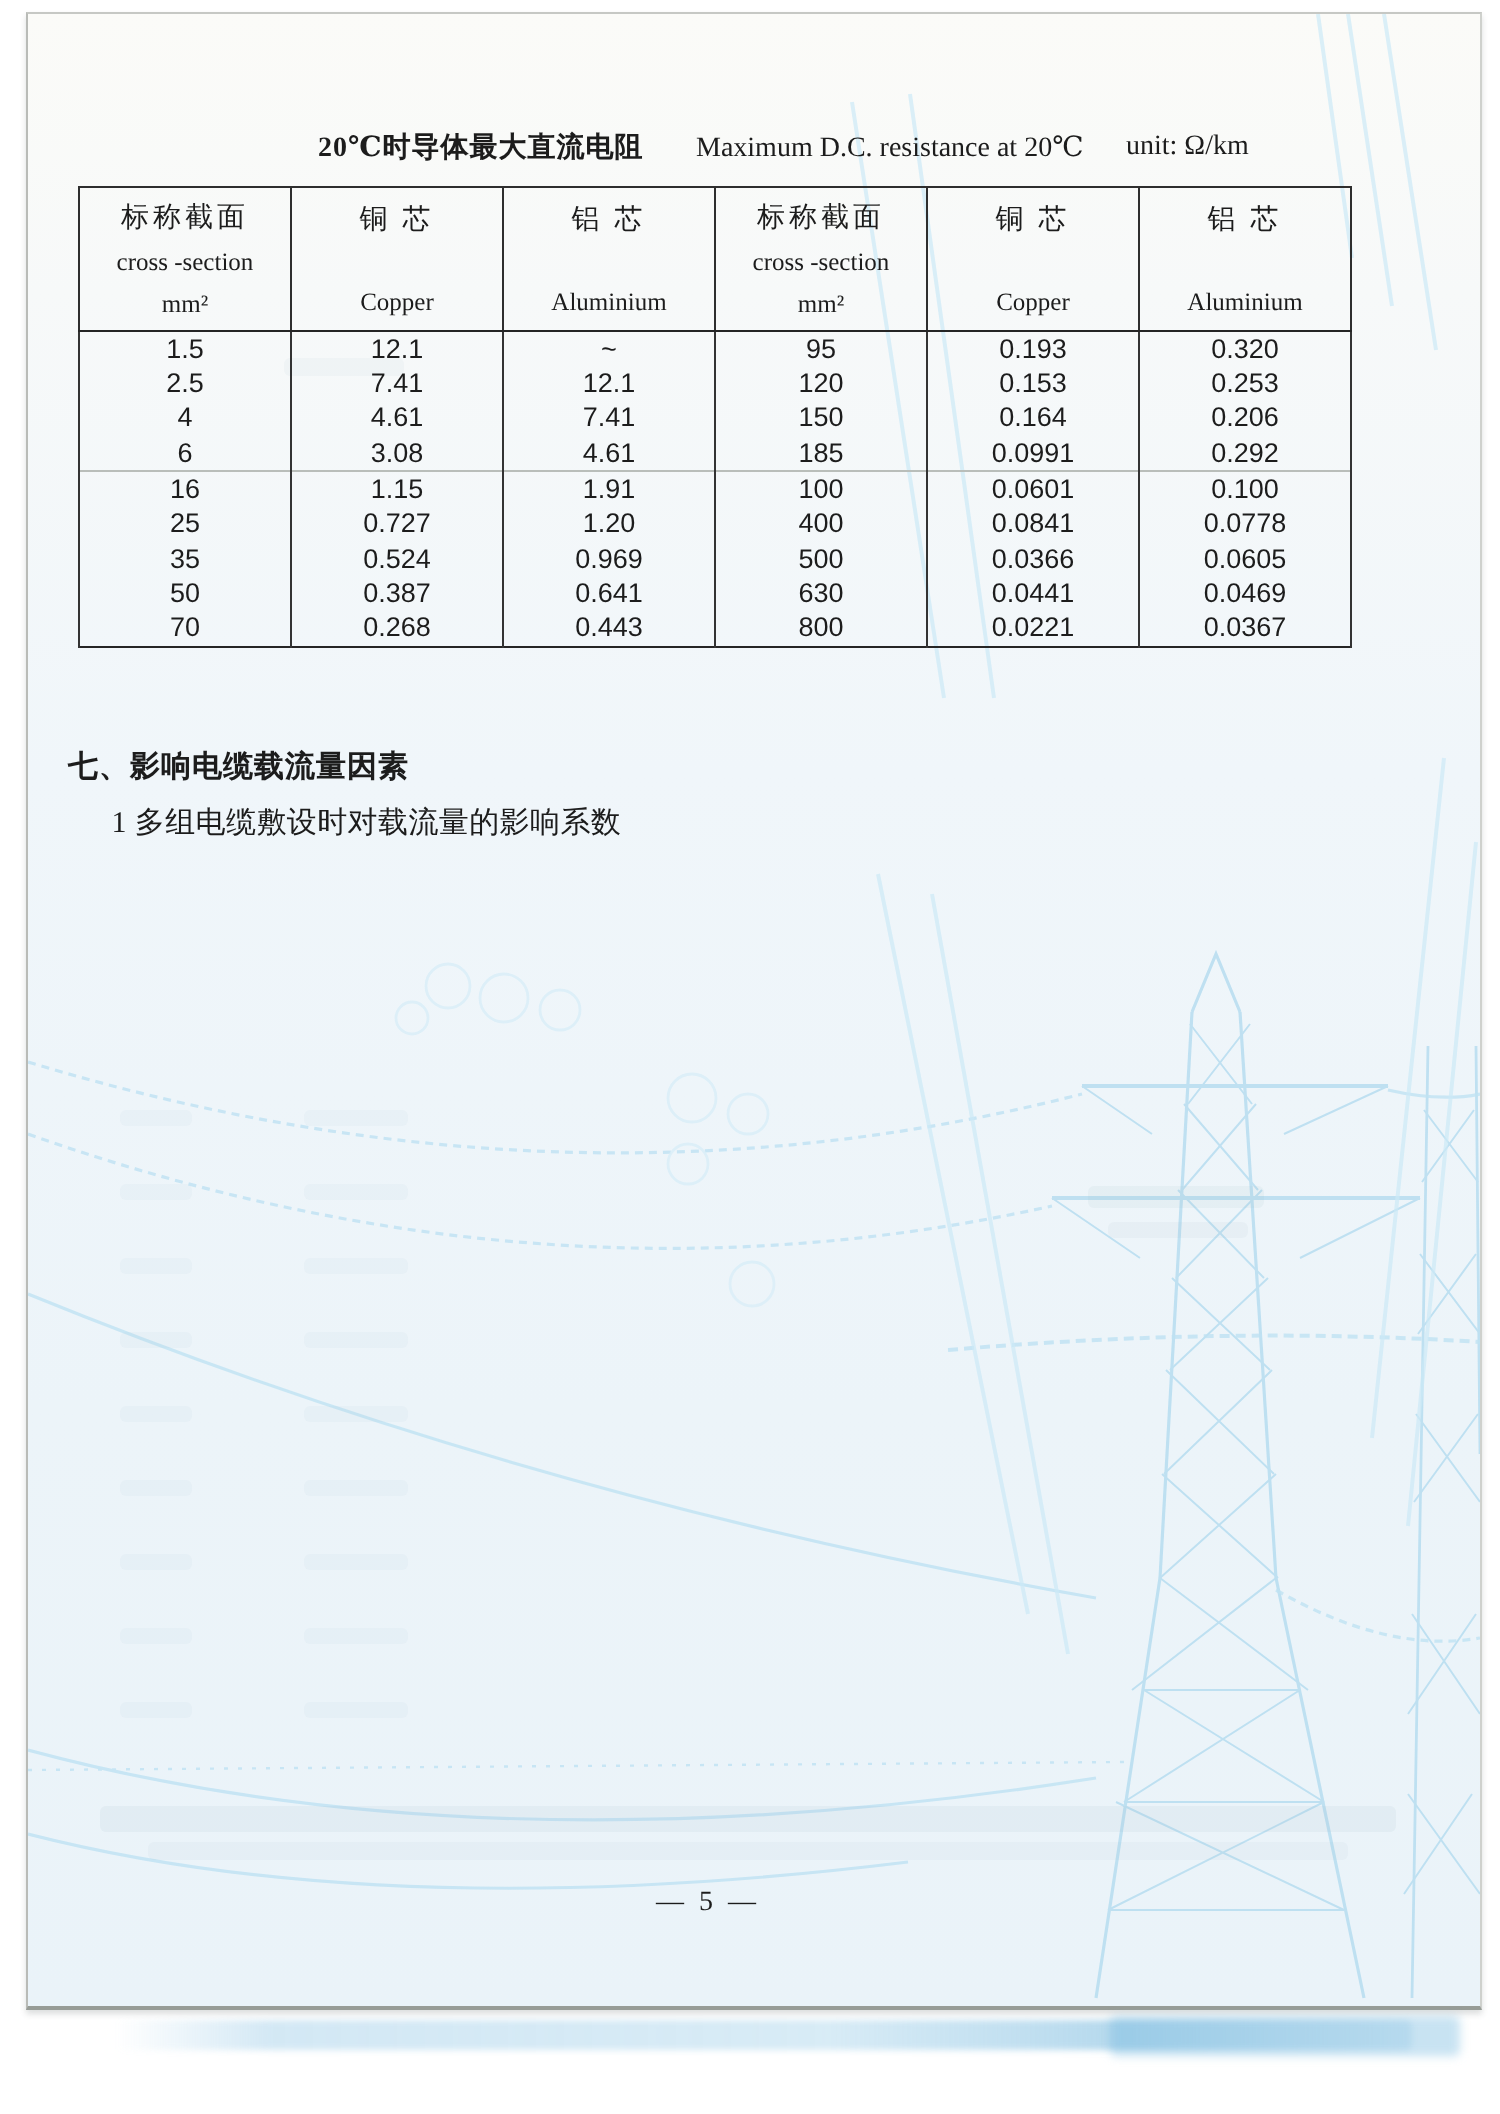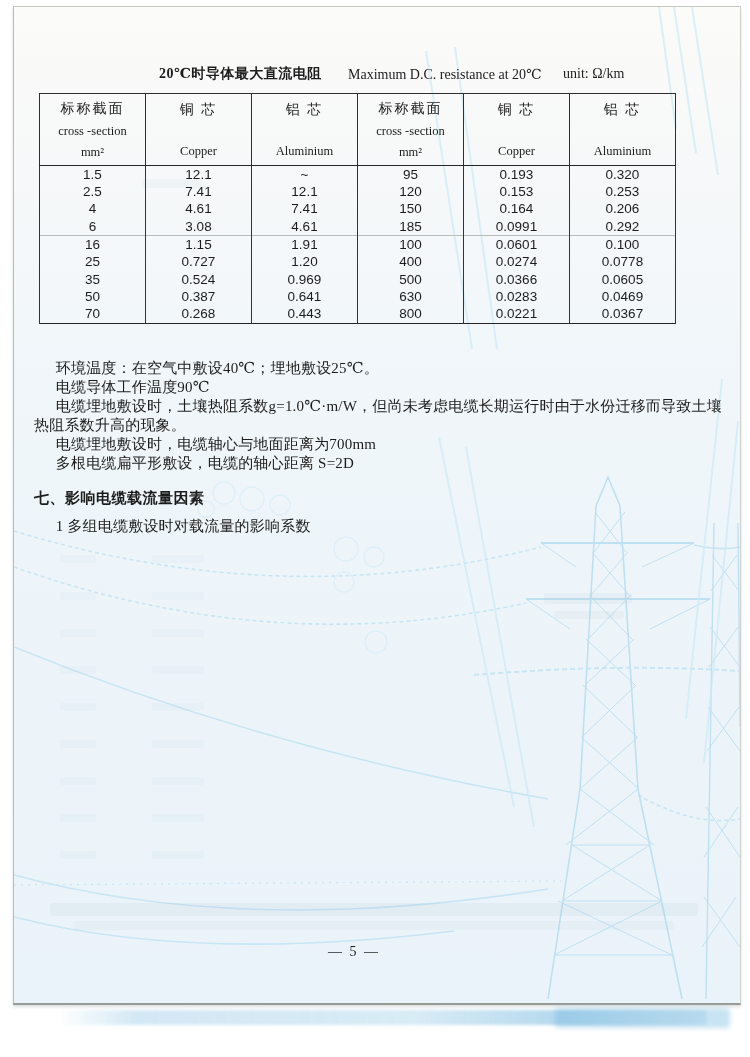--- a/index.html
+++ b/index.html
@@ -275,58 +275,51 @@
             <td>1.91</td>
             <td>100</td>
             <td>0.0601</td>
             <td>0.100</td>
           </tr>
           <tr>
             <td>25</td>
             <td>0.727</td>
             <td>1.20</td>
             <td>400</td>
-            <td>0.0274</td>
+            <td>0.0841</td>
             <td>0.0778</td>
           </tr>
           <tr>
             <td>35</td>
             <td>0.524</td>
             <td>0.969</td>
             <td>500</td>
             <td>0.0366</td>
             <td>0.0605</td>
           </tr>
           <tr>
             <td>50</td>
             <td>0.387</td>
             <td>0.641</td>
             <td>630</td>
-            <td>0.0283</td>
+            <td>0.0441</td>
             <td>0.0469</td>
           </tr>
           <tr>
             <td>70</td>
             <td>0.268</td>
             <td>0.443</td>
             <td>800</td>
             <td>0.0221</td>
             <td>0.0367</td>
           </tr>
         </tbody>
     </table>
 
     <div class="sections">
-      <div id="sec6-lines">
-          <p>环境温度：在空气中敷设40℃；埋地敷设25℃。</p>
-          <p>电缆导体工作温度90℃</p>
-          <p>电缆埋地敷设时，土壤热阻系数g=1.0℃·m/W，但尚未考虑电缆长期运行时由于水份迁移而导致土壤热阻系数升高的现象。</p>
-          <p>电缆埋地敷设时，电缆轴心与地面距离为700mm</p>
-          <p>多根电缆扁平形敷设，电缆的轴心距离 S=2D</p>
-        </div>
       <div class="sec-h sec-h2">七、影响电缆载流量因素</div>
       <div id="sec7-lines">
           <p>1  多组电缆敷设时对载流量的影响系数</p>
         </div>
     </div>
 
     <div class="page-num">—  5  —</div>
   </div>
 </div>
 

